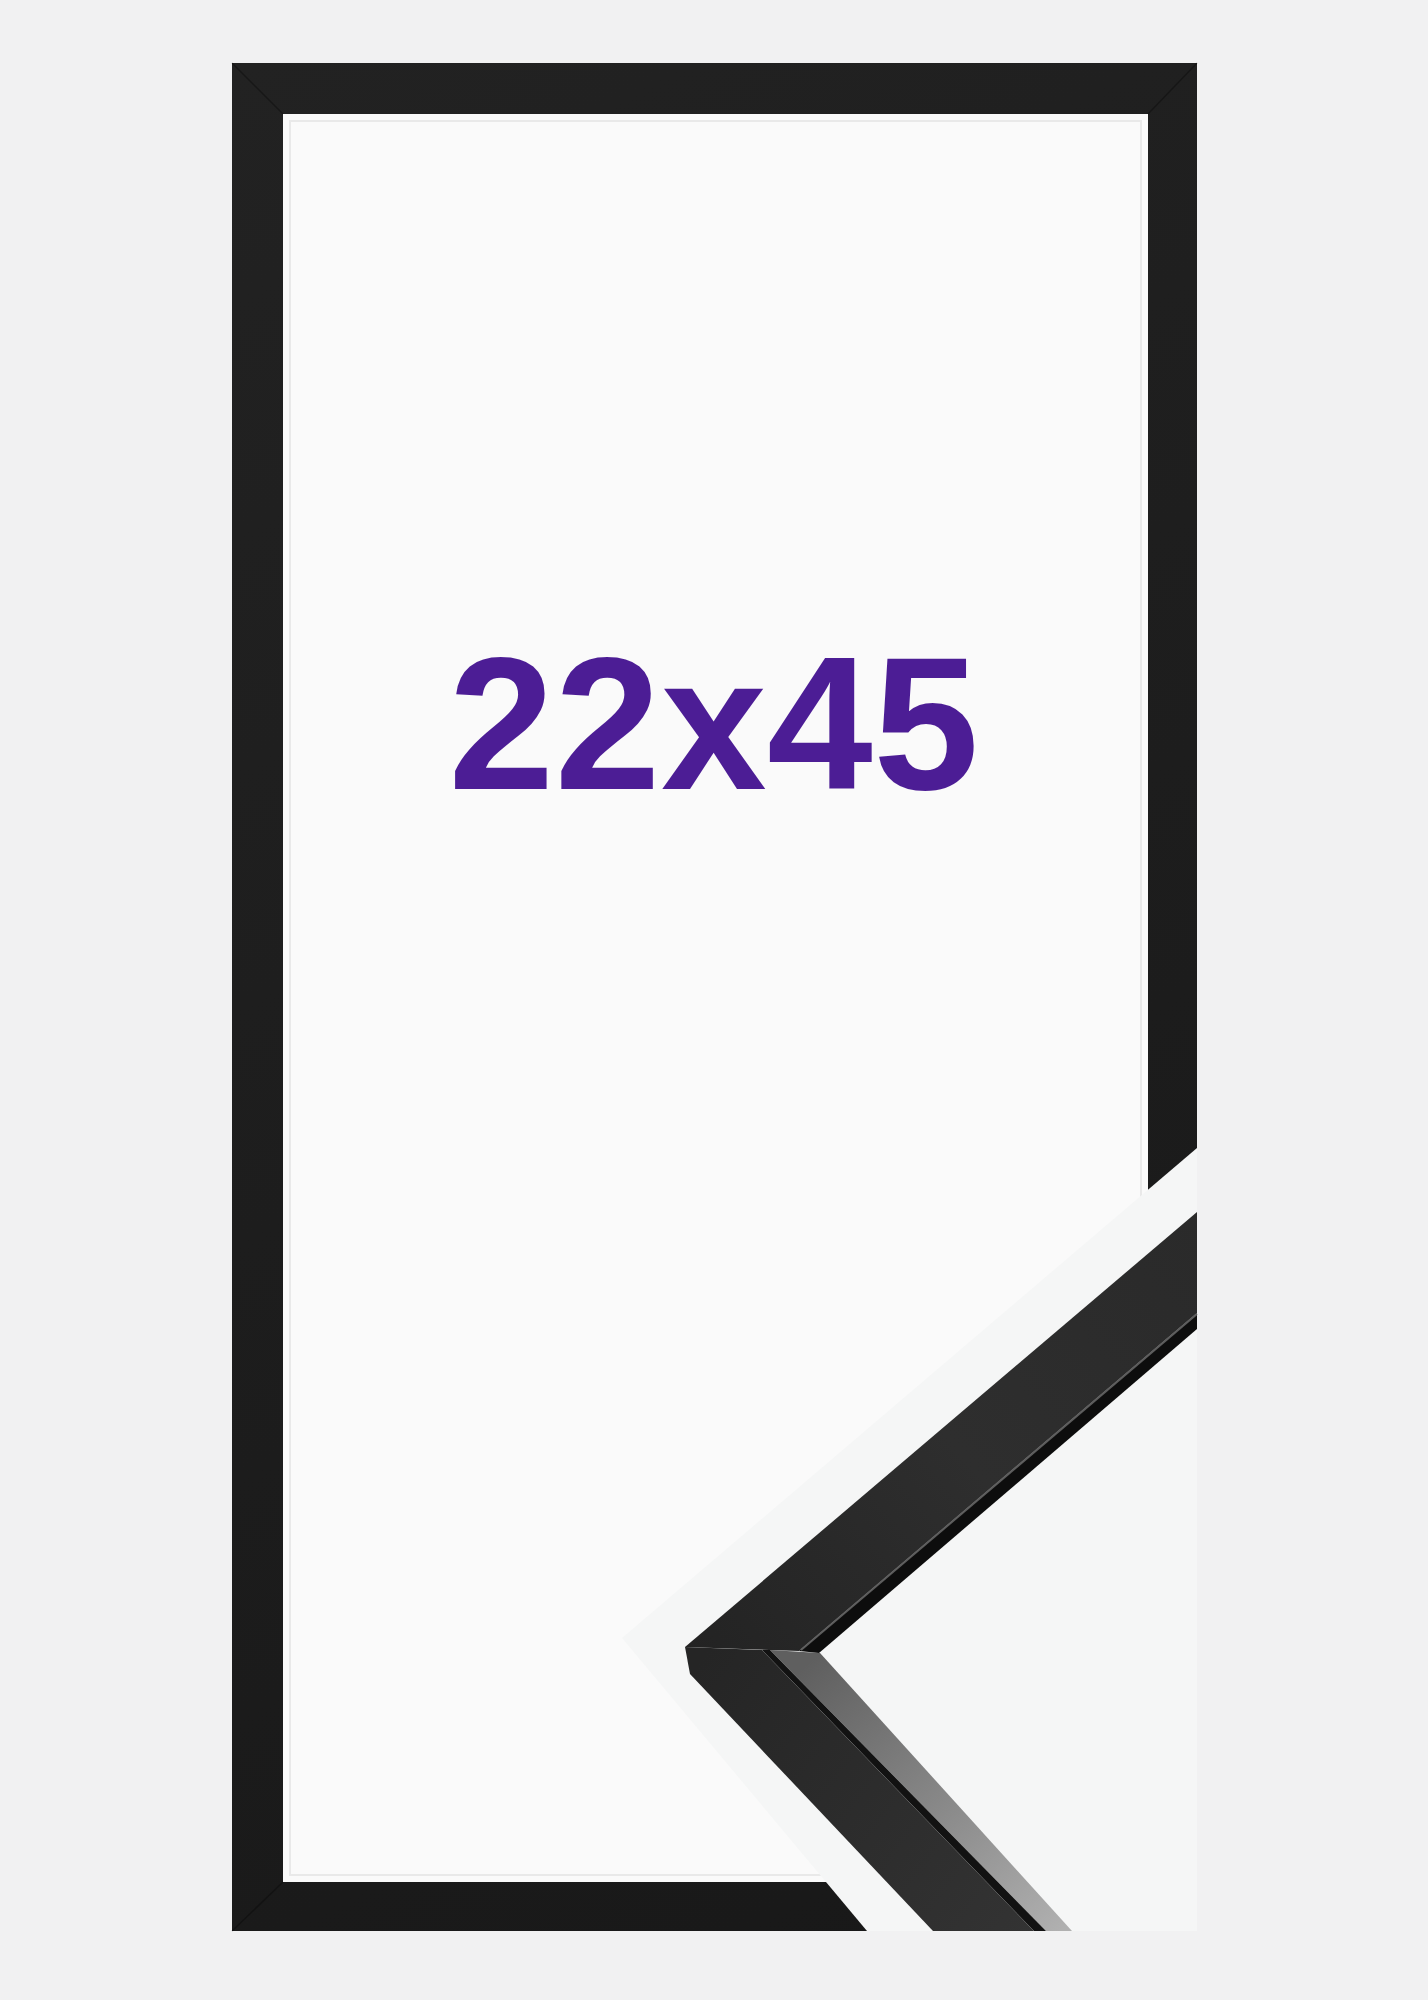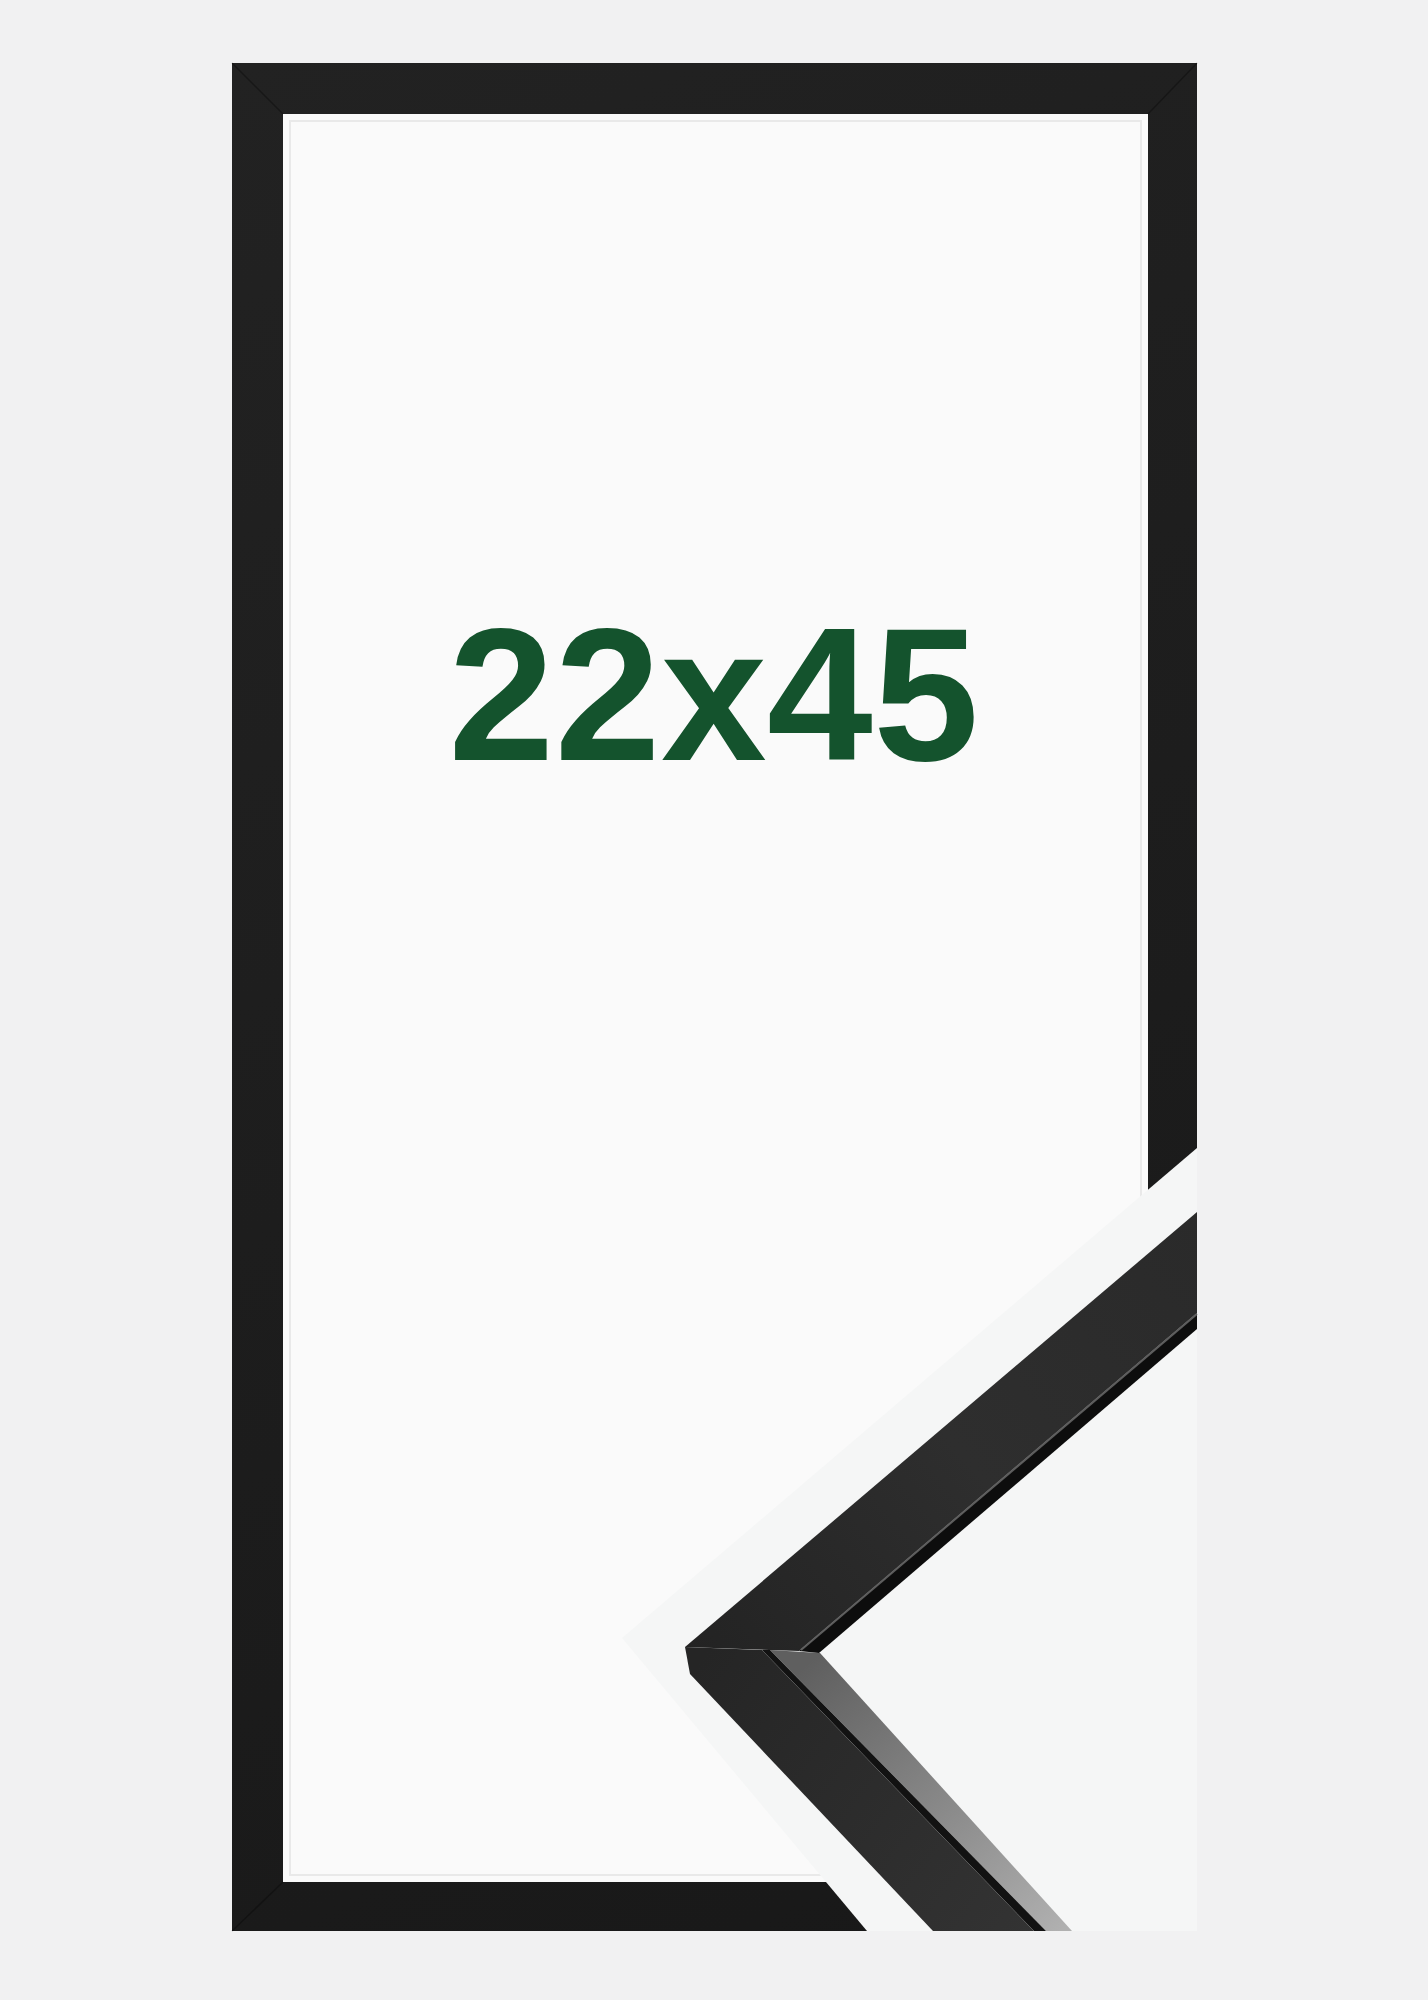--- a/index.html
+++ b/index.html
@@ -18,28 +18,28 @@
   .scene-svg {
     position: absolute;
     left: 0;
     top: 0;
     width: 1428px;
     height: 2000px;
     display: block;
   }
   .size-label {
     position: absolute;
-    top: 599px;
+    top: 628px;
     left: 50%;
     transform: translateX(-50%);
     font-size: 190px;
     font-weight: 700;
     line-height: 1;
     letter-spacing: 0.5px;
-    color: #14532d;
+    color: #4c1d95;
     white-space: nowrap;
     user-select: none;
   }
 </style>
 </head>
 <body>
 
 <div class="canvas">
 
   <svg class="scene-svg" viewBox="0 0 1428 2000" xmlns="http://www.w3.org/2000/svg">

